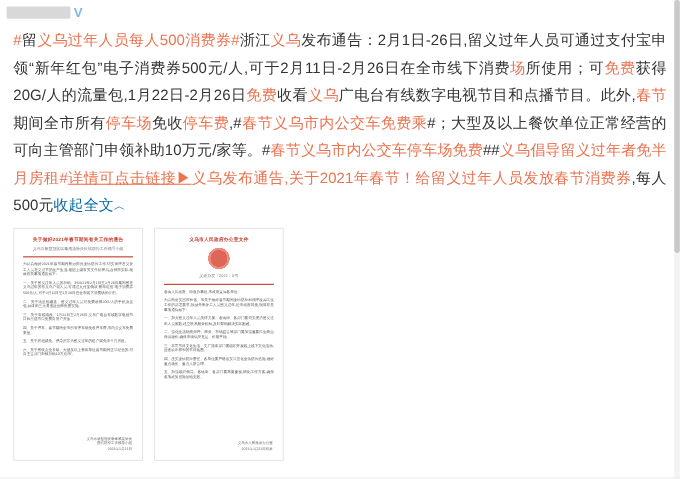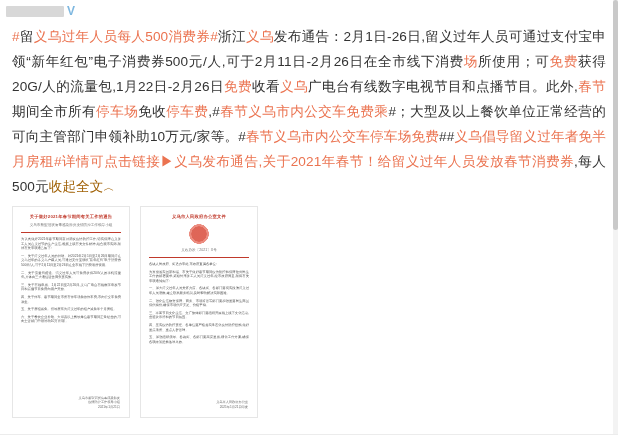--- a/index.html
+++ b/index.html
@@ -48,23 +48,24 @@
     line-height: 25px;
     color: #333333;
     text-align: justify;
     letter-spacing: 0.1px;
   }
   .hl {
     color: #eb7350;
   }
   .lk {
     color: #eb7350;
+    text-decoration: underline;
   }
   .collapse {
-    color: #a16207;
+    color: #0369a1;
     white-space: nowrap;
   }
   .caret {
     font-size: 11px;
   }
   
   .docs {
     margin-top: 6px;
     padding: 0 12px;
     display: flex;

